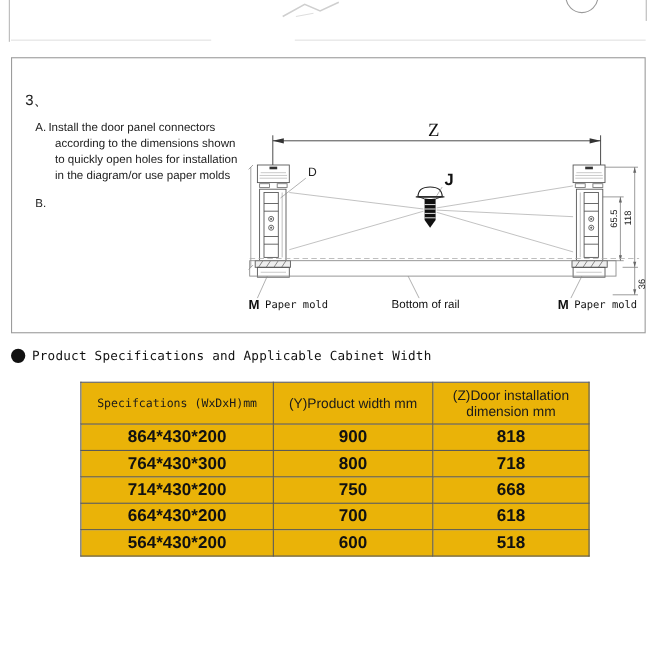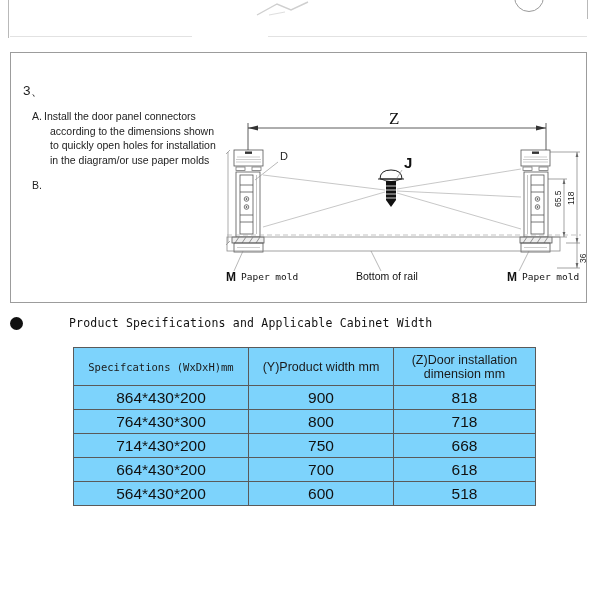--- a/index.html
+++ b/index.html
@@ -25,29 +25,29 @@
   .step-title { font-size:11.5px; line-height:15px; padding-top:1px; }
   .instr-item { display:flex; margin-top:11px; margin-left:9px; }
   .instr-label { font-size:10.5px; line-height:14.5px; width:12px; flex:0 0 12px; }
   .instr-lines { font-size:10.5px; line-height:14.5px; }
   .instr-lines div + div { padding-left:6px; }
   .diagram-svg { position:absolute; left:210px; top:42px; width:366px; height:206px; }
   .svg-sans  { font-family:"Liberation Sans", sans-serif; }
   .svg-mono  { font-family:"DejaVu Sans Mono", monospace; }
   .svg-serif { font-family:"Liberation Serif", serif; }
   
-  .section-header { position:absolute; left:10px; top:316px; display:flex; align-items:center;gap:40px; }
+  .section-header { position:absolute; left:10px; top:316px; display:flex; align-items:center; }
   .bullet { width:13px; height:13px; border-radius:50%; background:#111; margin-right:6px; }
   .section-title { font-family:"DejaVu Sans Mono", monospace; font-size:11.5px; color:#111; letter-spacing:0.2px; }
   
   .spec-table { position:absolute; left:73px; top:347px; width:462px;
                 border-collapse:collapse; table-layout:fixed; }
-  .spec-table th, .spec-table td { border:1px solid #5a5a5a; text-align:center; vertical-align:middle; background:#7dd3fc; }
+  .spec-table th, .spec-table td { border:1px solid #5a5a5a; text-align:center; vertical-align:middle; background:#eab308; }
   .spec-table th { height:38px; font-weight:normal; color:#1a1a1a; }
-  .spec-table td { height:24px; font-size:15.5px; color:#111; }
+  .spec-table td { height:24px; font-size:15.5px; color:#111;font-weight:bold; }
   .col-spec { width:175px; } .col-width { width:145px; } .col-door { width:142px; }
   .th-spec { font-family:"DejaVu Sans Mono", monospace; font-size:10.5px; }
   .th-sans { font-family:"Liberation Sans", sans-serif; font-size:12.5px; }
   .pre-line { white-space:pre-line; line-height:14px; }
 </style>
 </head>
 <body>
 
 <div class="page">
 

